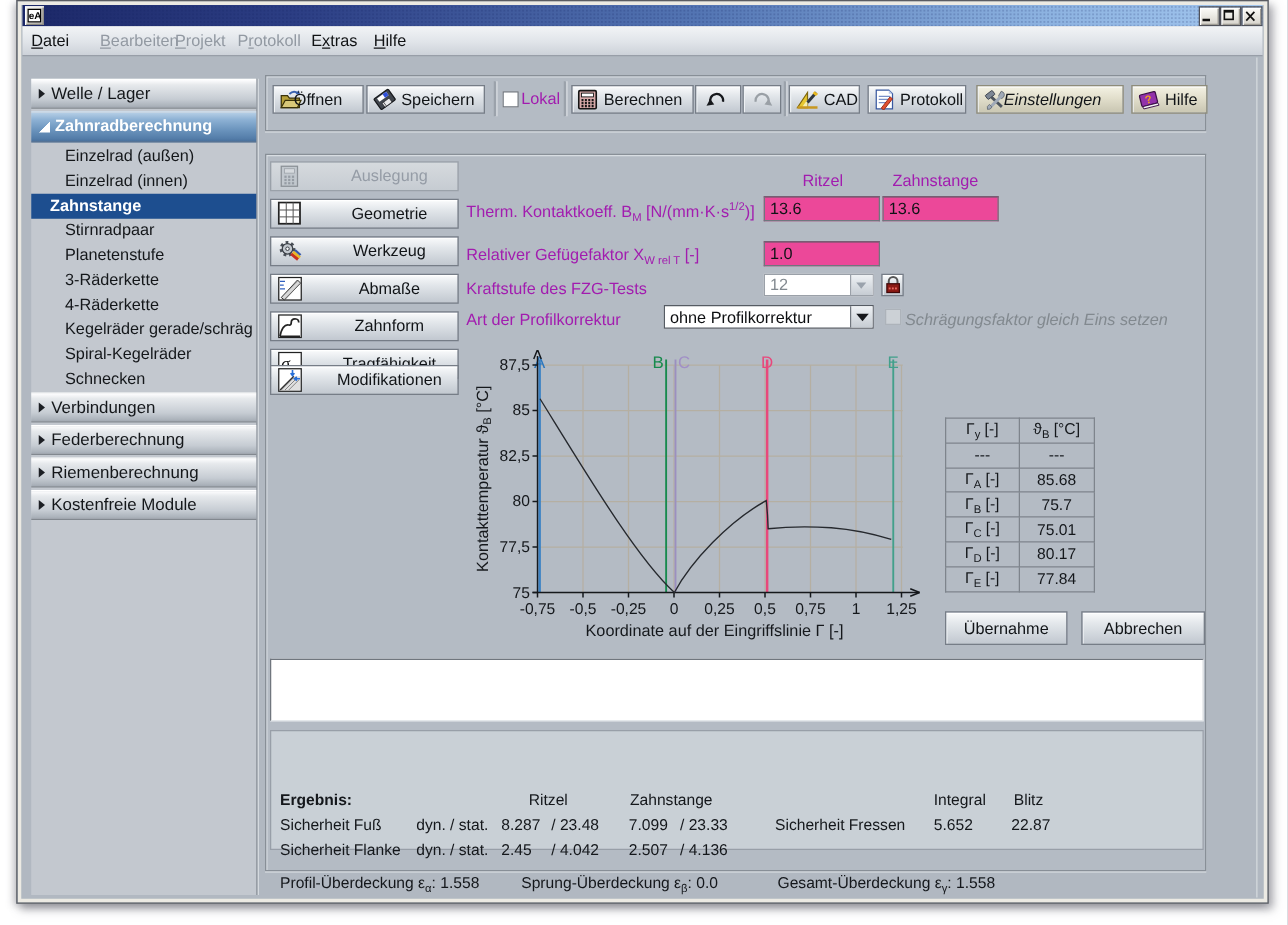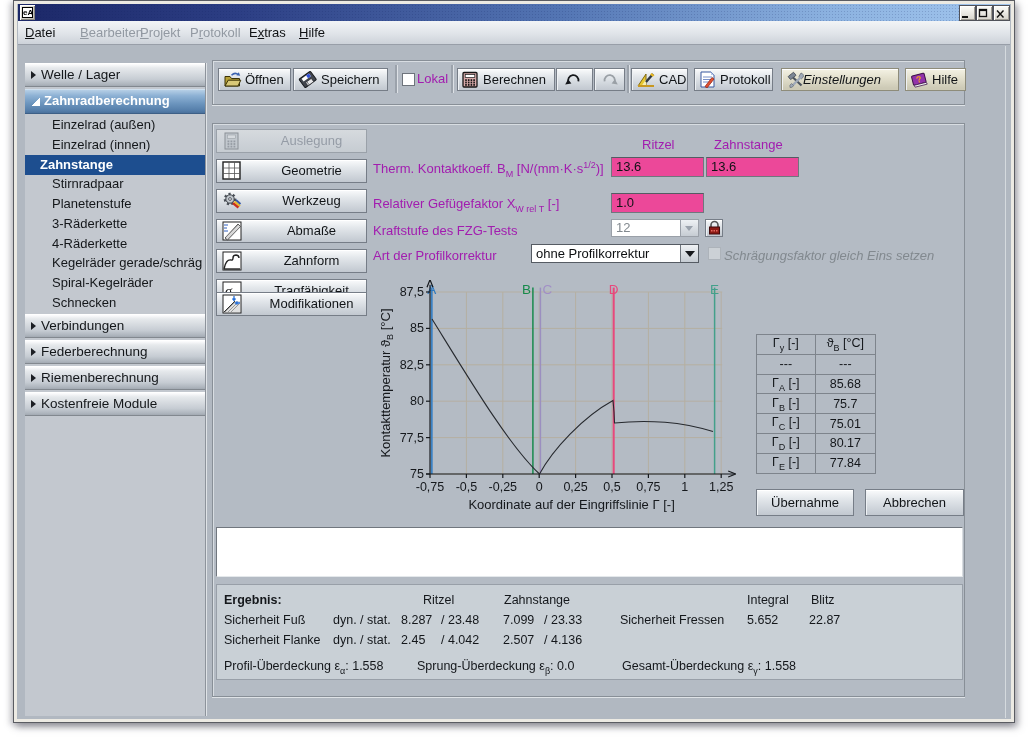--- a/index.html
+++ b/index.html
@@ -71,21 +71,21 @@
 .flabel{position:absolute;font-size:13px;color:#a21caf;white-space:nowrap;}
 .dis2{color:#82898f;font-style:italic;}
 sub,sup{font-size:9px;}
 .tfield{position:absolute;background:#ec4899;border:1px solid #70767e;border-top-color:#555b63;
   font-size:13px;color:#101316;padding:0 0 0 4px;line-height:18px;}
 
 #gtab{position:absolute;left:756px;top:334px;width:120px;height:139px;border-collapse:collapse;}
 #gtab td{border:1px solid #7e848c;font-size:12.5px;color:#14171b;text-align:center;width:60px;}
 
 #results{left:216px;top:584px;width:745px;height:94px;background:#c9d0d6;border:1px solid #989fa8;}
-.rtxt{position:absolute;font-size:12.5px;color:#14171b;white-space:nowrap;}
+.rtxt{position:absolute;font-size:12.5px;color:#14171b;white-space:nowrap;margin-top:40px;}
 
 #whitebox{left:216px;top:527px;width:745px;height:48px;background:#fff;
   border:1px solid #70767e;border-bottom-color:#e4e8eb;border-right-color:#d8dce0;}
 .cb{position:absolute;background:#fff;border:1px solid #6e747c;}
 </style></head><body>
 <div id="win" class="abs"></div>
 <div id="title" class="abs">
     <span class="txt">eAssistant - GWJ Technology GmbH</span>
   </div>
 <div id="appicon" class="abs">
@@ -147,21 +147,21 @@
   </div>
 <div id="tbpanel" class="abs"></div>
 <div id="mainpanel" class="abs"></div>
 <div class="btn" style="left:218px;top:68px;width:71px;height:21px;">
     <svg class="ic" width="19" height="17">
       <path d="M2 5.5 h5 l1.5 2 H16.5 v7.5 H2 z" fill="#b6a038" stroke="#3a3208" stroke-width="1"></path>
       <path d="M2 15 L5.2 9.2 h12.6 l-2.8 5.8 z" fill="#d8c878" stroke="#3a3208" stroke-width="1"></path>
       <path d="M8.5 4.2 q3.5 -3.4 7 -0.4" fill="none" stroke="#3a62b0" stroke-width="1.5"></path>
       <path d="M15.8 1.2 l1.4 3.6 -3.8 -0.6 z" fill="#3a62b0"></path>
     </svg>
-    <span class="tbtxt" style="position:absolute;left:26px;top:0;line-height:21px;">Öffnen</span>
+    <span class="tbtxt" style="position:absolute;left:16px;top:0;line-height:21px;">Öffnen</span>
   </div>
 <div class="btn" style="left:293px;top:68px;width:93px;height:21px;">
     <svg class="ic" width="20" height="18" style="top:1px;">
       <g transform="rotate(-36 10 9)">
         <rect x="2.5" y="4" width="14" height="10.5" rx="1" fill="#41464e" stroke="#17191d" stroke-width="1"></rect>
         <path d="M5 5 h9 v3.4 H5z" fill="#fff"></path>
         <path d="M10.5 5 h3.5 v3.4 h-3.5z" fill="#3050d8"></path>
         <rect x="6" y="10.5" width="7" height="4" fill="#e8e8ea" stroke="#17191d" stroke-width=".5"></rect>
         <path d="M7.5 10.5 v4" stroke="#17191d" stroke-width=".5"></path>
       </g>

